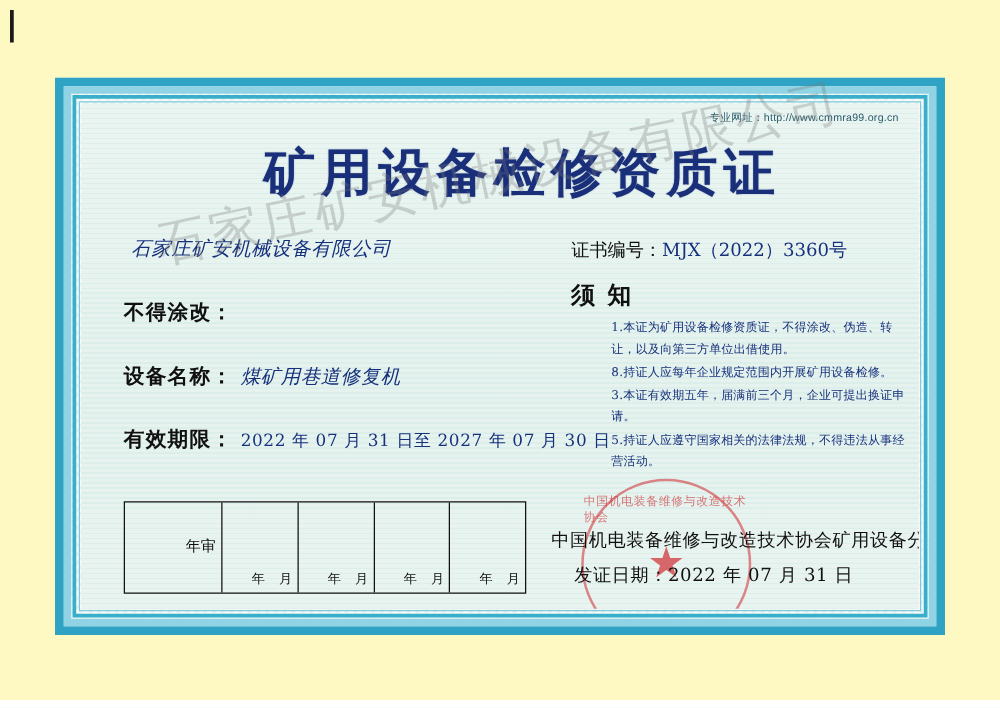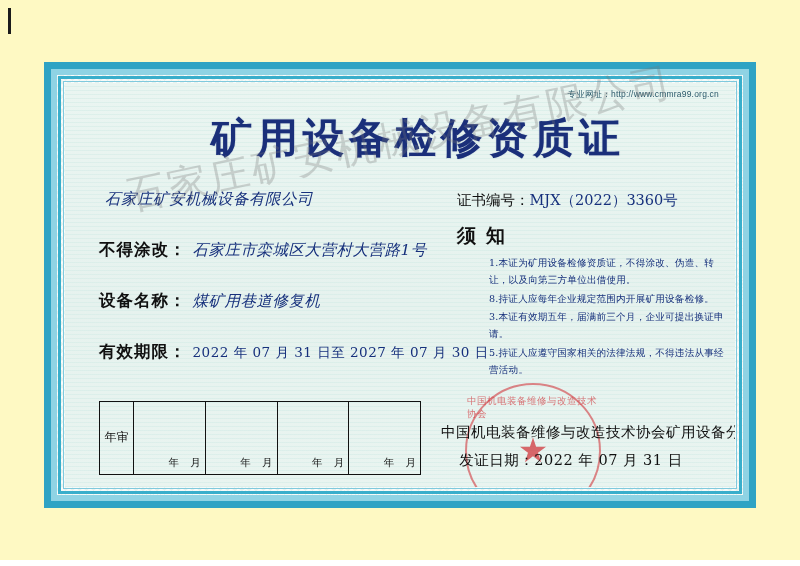--- a/index.html
+++ b/index.html
@@ -211,20 +211,21 @@
     width: 34px;
     border-right: 1px solid #111;
     display: flex;
     align-items: center;
     justify-content: center;
     font-family: "DejaVu Serif", "Liberation Serif", serif;
     font-size: 12px;
     line-height: 1.15;
     color: #101010;
     box-sizing: border-box;
+    margin-left: 44px;
   }
   .review-cell {
     flex: 1;
     border-right: 1px solid #111;
     position: relative;
     box-sizing: border-box;
   }
   .review-cell:last-child { border-right: none; }
   .review-cell span {
     position: absolute;
@@ -330,21 +331,20 @@
       <div class="site-url">专业网址：http://www.cmmra99.org.cn</div>
 
       <div class="cert-title">矿用设备检修资质证</div>
 
       <div class="fields">
         <div class="field-row">
           <span class="field-value">石家庄矿安机械设备有限公司</span>
         </div>
         <div class="field-row">
           <span class="field-label">不得涂改：</span>
-          <span class="field-value">石家庄市栾城区大营村大营路1号</span>
         </div>
         <div class="field-row">
           <span class="field-label">设备名称：</span>
           <span class="field-value">煤矿用巷道修复机</span>
         </div>
         <div class="field-row">
           <span class="field-label">有效期限：</span>
           <span class="field-value small">2022 年 07 月 31 日至 2027 年 07 月 30 日</span>
         </div>
       </div>

